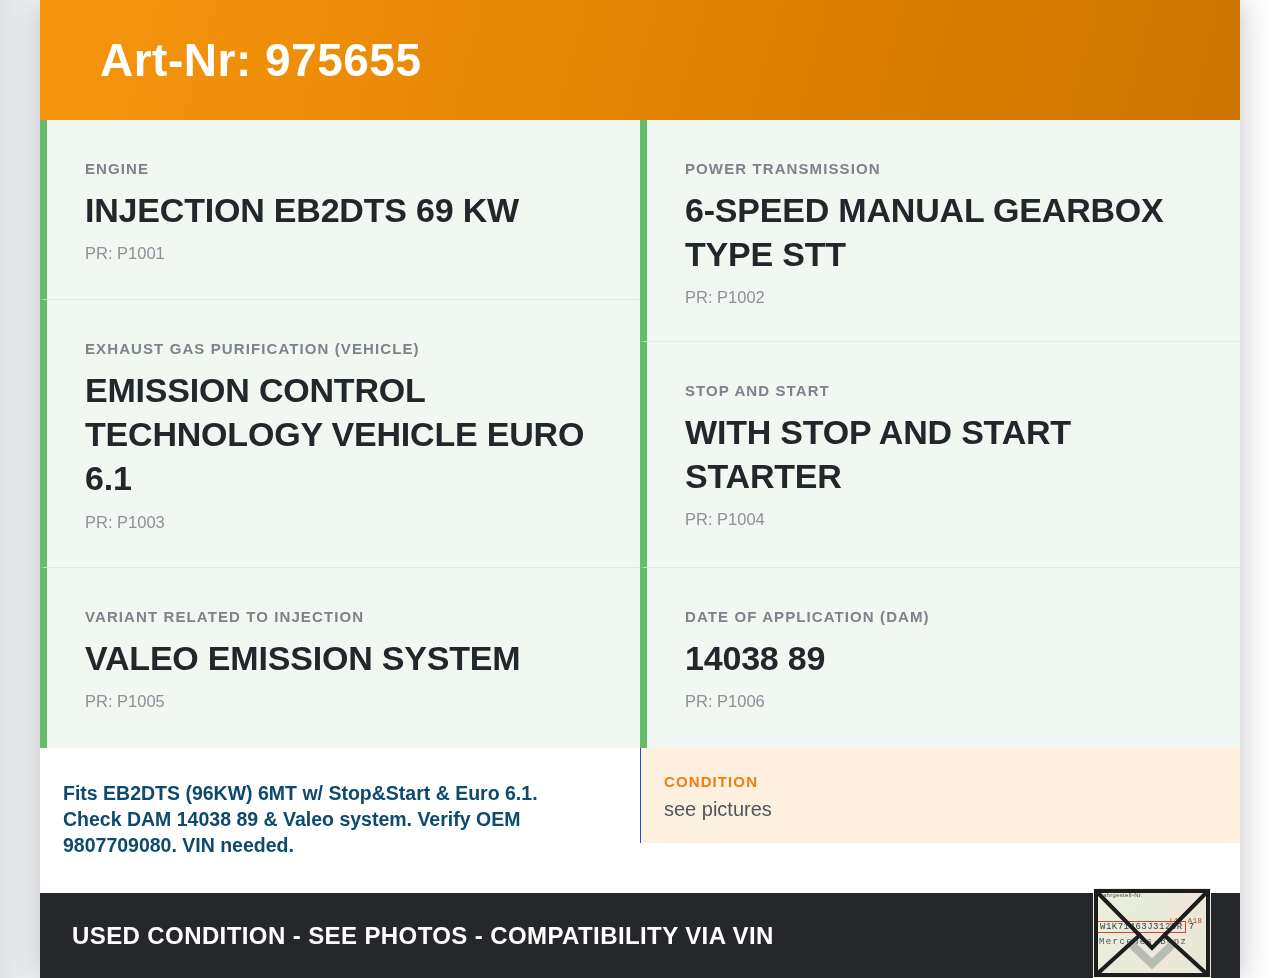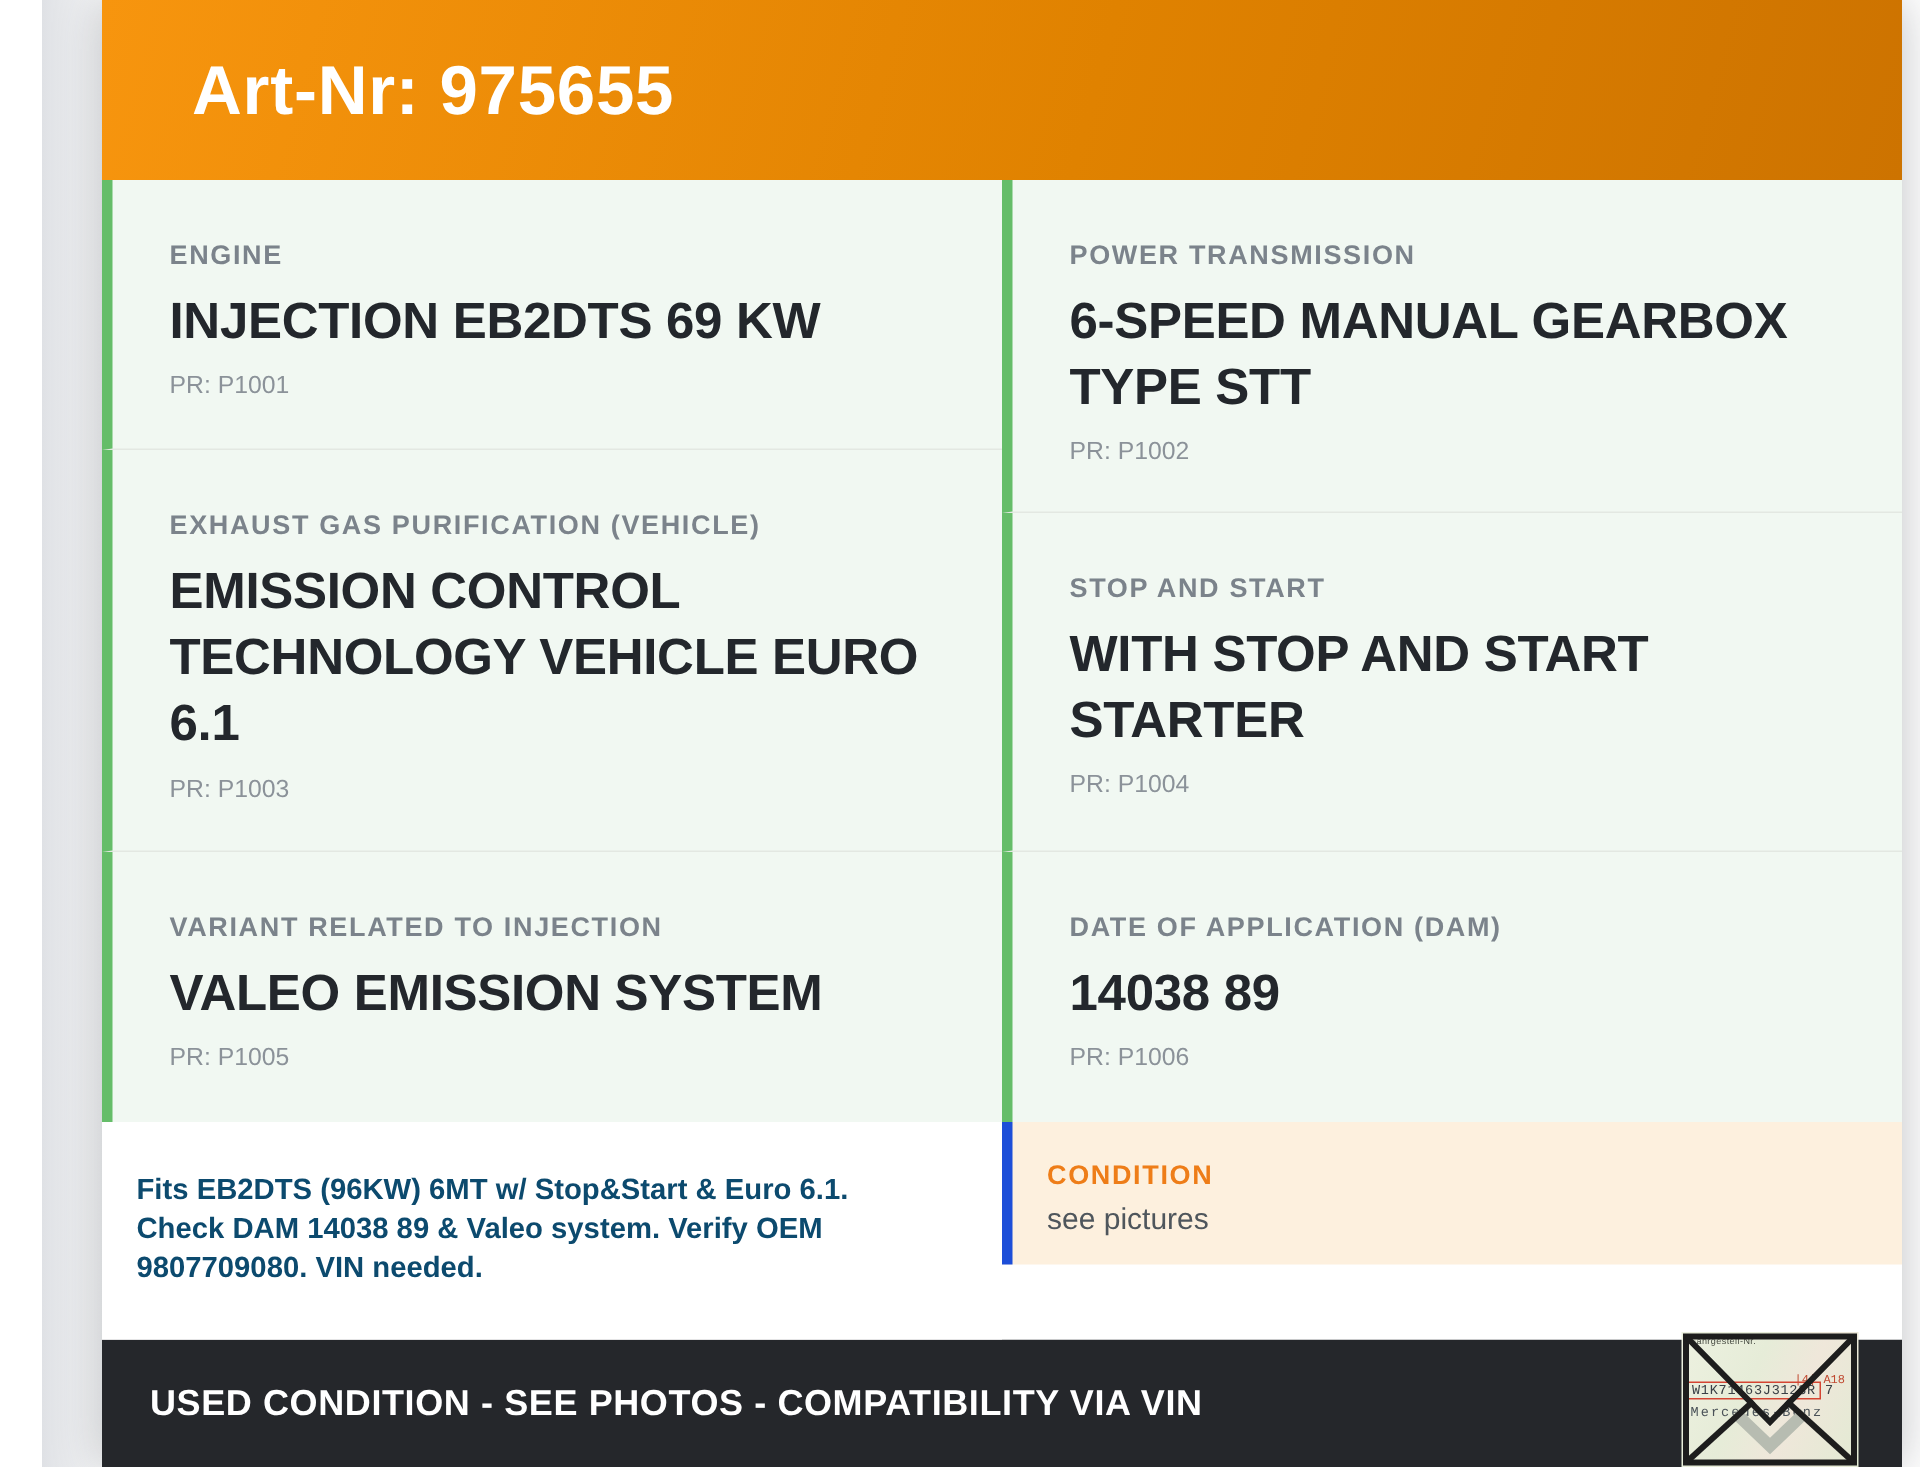--- a/index.html
+++ b/index.html
@@ -1,48 +1,48 @@
 <!DOCTYPE html>
 <html><head>
 <meta charset="utf-8">
 <style>
   * { margin:0; padding:0; box-sizing:border-box; }
   html,body { width:1280px; height:978px; overflow:hidden;
     font-family:"Liberation Sans","DejaVu Sans",sans-serif; }
   .stage { width:1048px; height:978px;
-    background:linear-gradient(90deg,#dfe1e5 0%,#f6f7f8 38px,#fbfbfc 60px,#fbfbfc calc(100% - 60px),#eceef0 calc(100% - 30px),#d5d7db 100%);margin-left:28px; }
+    background:linear-gradient(90deg,#dfe1e5 0%,#f6f7f8 38px,#fbfbfc 60px,#fbfbfc calc(100% - 60px),#eceef0 calc(100% - 30px),#d5d7db 100%); }
   .page { position:relative; margin-left:40px; width:1200px; height:978px;
     background:#ffffff; box-shadow:0 0 30px rgba(45,50,60,.30); }
 
   
   .hdr { height:120px; background:linear-gradient(105deg,#f7950e 0%,#e08200 55%,#cd7300 100%);
     display:flex; align-items:center; padding-left:60px; }
   .hdr h1 { color:#ffffff; font-size:46px; font-weight:bold; letter-spacing:.5px; }
 
   
   .cols { display:flex; height:773px; }
   .col { width:600px; display:flex; flex-direction:column; background:#ffffff; }
 
   .card { background:#f1f8f2; border-left:7px solid #65bd69; padding:40px 34px 0 38px; }
   .card.divided { border-bottom:1px solid #e3e8e2; }
   .h-l1{height:180px;} .h-l2{height:268px;} .h-l3{height:180px;}
   .h-r1{height:222px;} .h-r2{height:226px;} .h-r3{height:180px;}
 
-  .lbl { font-size:18px; font-weight:bold; color:#7b838b; letter-spacing:1.1px; }
+  .lbl { font-size:15px; font-weight:bold; color:#7b838b; letter-spacing:1.1px; }
   .ttl { font-size:34px; font-weight:bold; color:#23272c; line-height:1.3;
     letter-spacing:-0.2px; margin-top:11px; }
   .pr  { font-size:16.5px; color:#8b9299; margin-top:12px; }
 
   
   .fits { background:#ffffff; height:145px; padding:24px 60px 0 23px; }
   .fits-text { font-size:19.5px; font-weight:bold; color:#0c4a6e; line-height:1.34;
     margin-top:8px; max-width:505px; }
 
   
-  .cond { background:#fdf0de; border-left:7px solid #1d4ed8; height:95px; padding:25px 0 0 23px; }
+  .cond { background:#fdf0de; border-left:1px solid #1d4ed8; height:95px; padding:25px 0 0 23px; }
   .cond .lbl { color:#ee7d18; }
   .cond-val { font-size:20px; font-weight:500; color:#4f565c; margin-top:8px; }
 
   
   .ftr { height:85px; background:#25272b; display:flex; align-items:center; padding-left:32px; }
   .ftr .ftr-text { color:#ffffff; font-size:24px; font-weight:bold; letter-spacing:.4px; }
 
   
   .vin-photo { position:absolute; left:1053px; top:888px; width:118px; height:90px;
     background:linear-gradient(115deg,#edf1e0 0%,#e6ecd8 38%,#efe7da 62%,#e2ead3 100%);

